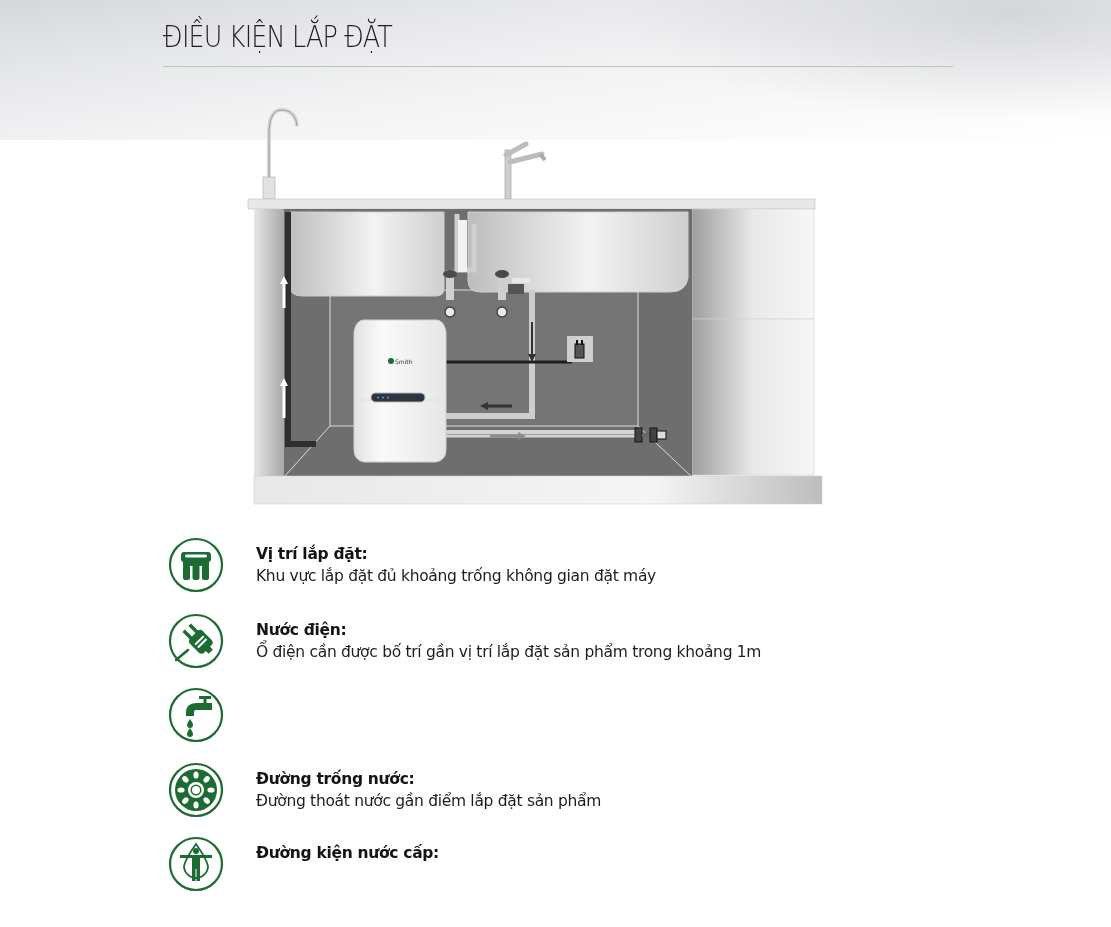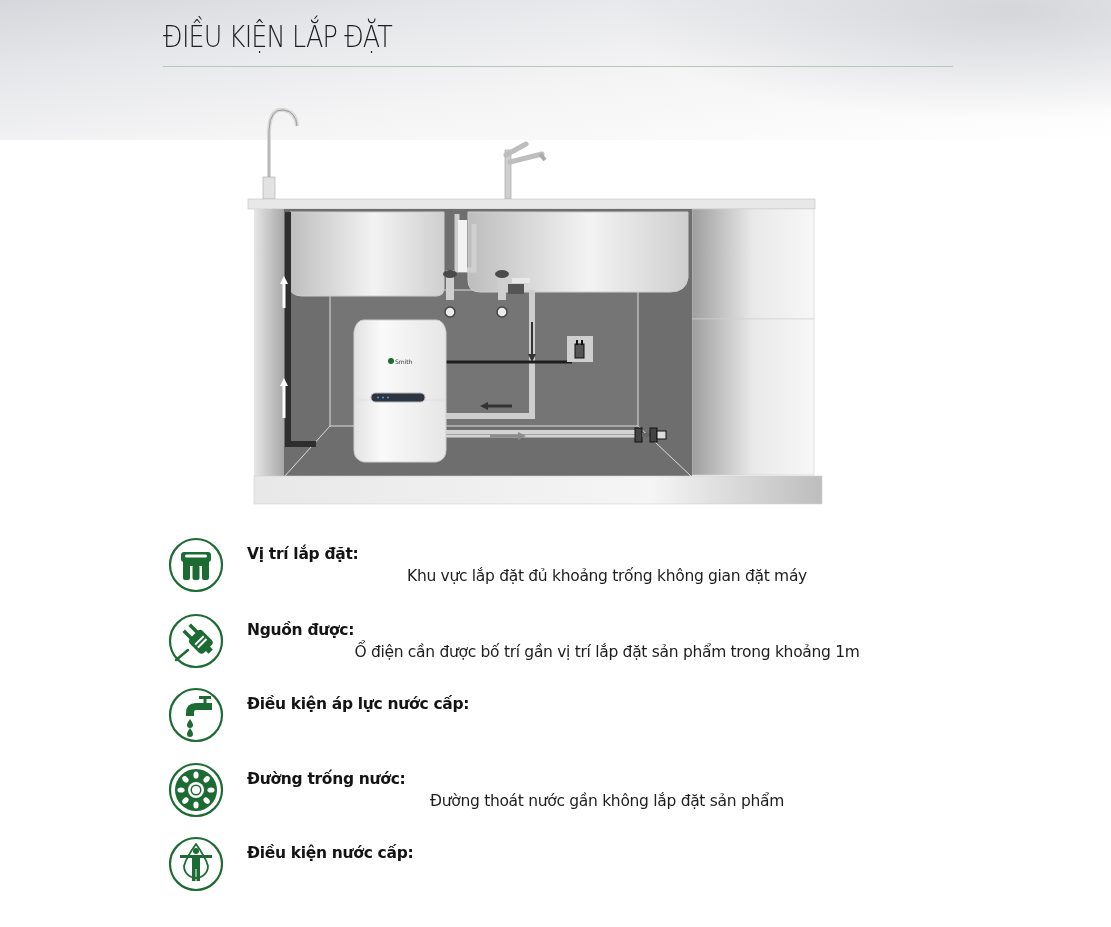--- a/index.html
+++ b/index.html
@@ -25,28 +25,28 @@
   .title-rule {
     position: absolute; left: 163px; top: 66px; width: 790px; height: 1px;
     background: #b8c8b8;
   }
   .illustration { position: absolute; left: 240px; top: 100px; width: 600px; height: 420px; }
   .items { position: absolute; left: 168px; top: 537px; width: 800px; }
   .item { position: absolute; left: 0; width: 800px; }
   .item-icon {
     position: absolute; left: 0; top: 0; width: 56px; height: 56px;
   }
-  .item-text { position: absolute; left: 79px; top: 6px; width: 720px; }
+  .item-text { position: absolute; left: 88px; top: 6px; width: 720px; }
   .item-title {
     font-family: "DejaVu Sans", sans-serif; font-weight: bold; font-size: 15.5px;
     color: #141414; line-height: 22px; letter-spacing: -0.3px;
   }
   .item-desc {
     font-family: "DejaVu Sans", sans-serif; font-size: 15.5px; color: #1d1d1d;
-    line-height: 22px; letter-spacing: -0.3px; text-align: center;
+    line-height: 22px; letter-spacing: -0.3px;
   }
 </style>
 </head>
 <body>
 
 <div class="hero-bg"></div>
 <div class="page-title">ĐIỀU KIỆN LẮP ĐẶT</div>
 <div class="title-rule"></div>
 
 <svg class="illustration" viewBox="0 0 600 420" width="600" height="420">
@@ -188,36 +188,35 @@
         <rect x="21" y="20" width="18" height="20" rx="4" fill="#1c6b32"></rect>
         <rect x="24" y="10" width="3.5" height="11" fill="#1c6b32"></rect>
         <rect x="32.5" y="10" width="3.5" height="11" fill="#1c6b32"></rect>
         <rect x="24" y="27" width="12" height="2" fill="#fff"></rect>
         <rect x="24" y="31" width="12" height="2" fill="#fff"></rect>
         <rect x="27" y="39" width="6" height="5" fill="#1c6b32"></rect>
       </g>
       <path d="M20 37 L8 47" stroke="#1c6b32" stroke-width="2.5" stroke-linecap="round"></path>
     </svg>
     <div class="item-text">
-      <div class="item-title">Nguồn được:</div>
+      <div class="item-title">Nước điện:</div>
       <div class="item-desc">Ổ điện cần được bố trí gần vị trí lắp đặt sản phẩm trong khoảng 1m</div>
     </div>
   </div>
 
   <div class="item" style="top:150px;">
     <svg class="item-icon" viewBox="0 0 56 56">
       <circle cx="28" cy="28" r="26" fill="#fff" stroke="#1c6b32" stroke-width="2.2"></circle>
       <rect x="31" y="9" width="12" height="3" fill="#1c6b32"></rect>
       <rect x="35.5" y="11" width="3" height="5" fill="#1c6b32"></rect>
       <path d="M44 16 L28 16 Q18 16 18 26 L18 29 L26 29 L26 25 Q26 23 28 23 L44 23 Z" fill="#1c6b32"></path>
       <path d="M22 32 Q25 36 25 38 A3 3 0 0 1 19 38 Q19 36 22 32 Z" fill="#1c6b32"></path>
       <path d="M22 41 Q25 45 25 47 A3 3 0 0 1 19 47 Q19 45 22 41 Z" fill="#1c6b32"></path>
     </svg>
     <div class="item-text">
-      <div class="item-title">Điều kiện áp lực nước cấp:</div>
     </div>
   </div>
 
   <div class="item" style="top:225px;">
     <svg class="item-icon" viewBox="0 0 56 56">
       <circle cx="28" cy="28" r="26" fill="#fff" stroke="#1c6b32" stroke-width="2.2"></circle>
       <circle cx="28" cy="28" r="21" fill="#1c6b32"></circle>
       <circle cx="28" cy="28" r="8" fill="#fff"></circle>
       <circle cx="28" cy="28" r="5.5" fill="#1c6b32"></circle>
       <circle cx="28" cy="28" r="4" fill="#fff"></circle>
@@ -227,32 +226,32 @@
         <ellipse cx="13" cy="28" rx="3.6" ry="2.6"></ellipse>
         <ellipse cx="43" cy="28" rx="3.6" ry="2.6"></ellipse>
         <ellipse cx="17.4" cy="17.4" rx="2.6" ry="3.6" transform="rotate(-45 17.4 17.4)"></ellipse>
         <ellipse cx="38.6" cy="17.4" rx="2.6" ry="3.6" transform="rotate(45 38.6 17.4)"></ellipse>
         <ellipse cx="17.4" cy="38.6" rx="2.6" ry="3.6" transform="rotate(45 17.4 38.6)"></ellipse>
         <ellipse cx="38.6" cy="38.6" rx="2.6" ry="3.6" transform="rotate(-45 38.6 38.6)"></ellipse>
       </g>
     </svg>
     <div class="item-text">
       <div class="item-title">Đường trống nước:</div>
-      <div class="item-desc">Đường thoát nước gần không lắp đặt sản phẩm</div>
+      <div class="item-desc">Đường thoát nước gần điểm lắp đặt sản phẩm</div>
     </div>
   </div>
 
   <div class="item" style="top:299px;">
     <svg class="item-icon" viewBox="0 0 56 56">
       <circle cx="28" cy="28" r="26" fill="#fff" stroke="#1c6b32" stroke-width="2.2"></circle>
       <path d="M28 8 Q38 22 40 30 A12 12 0 0 1 16 30 Q18 22 28 8 Z" fill="none" stroke="#1c6b32" stroke-width="1.8"></path>
       <circle cx="28" cy="15" r="3" fill="#1c6b32"></circle>
       <rect x="12" y="19" width="32" height="3" fill="#1c6b32"></rect>
       <rect x="24" y="19" width="8" height="14" fill="#1c6b32"></rect>
       <rect x="24" y="32" width="3.5" height="13" fill="#1c6b32"></rect>
       <rect x="28.5" y="32" width="3.5" height="13" fill="#1c6b32"></rect>
     </svg>
     <div class="item-text">
-      <div class="item-title">Điều kiện nước cấp:</div>
+      <div class="item-title">Đường kiện nước cấp:</div>
     </div>
   </div>
 
 </div>
 
 </body></html>

